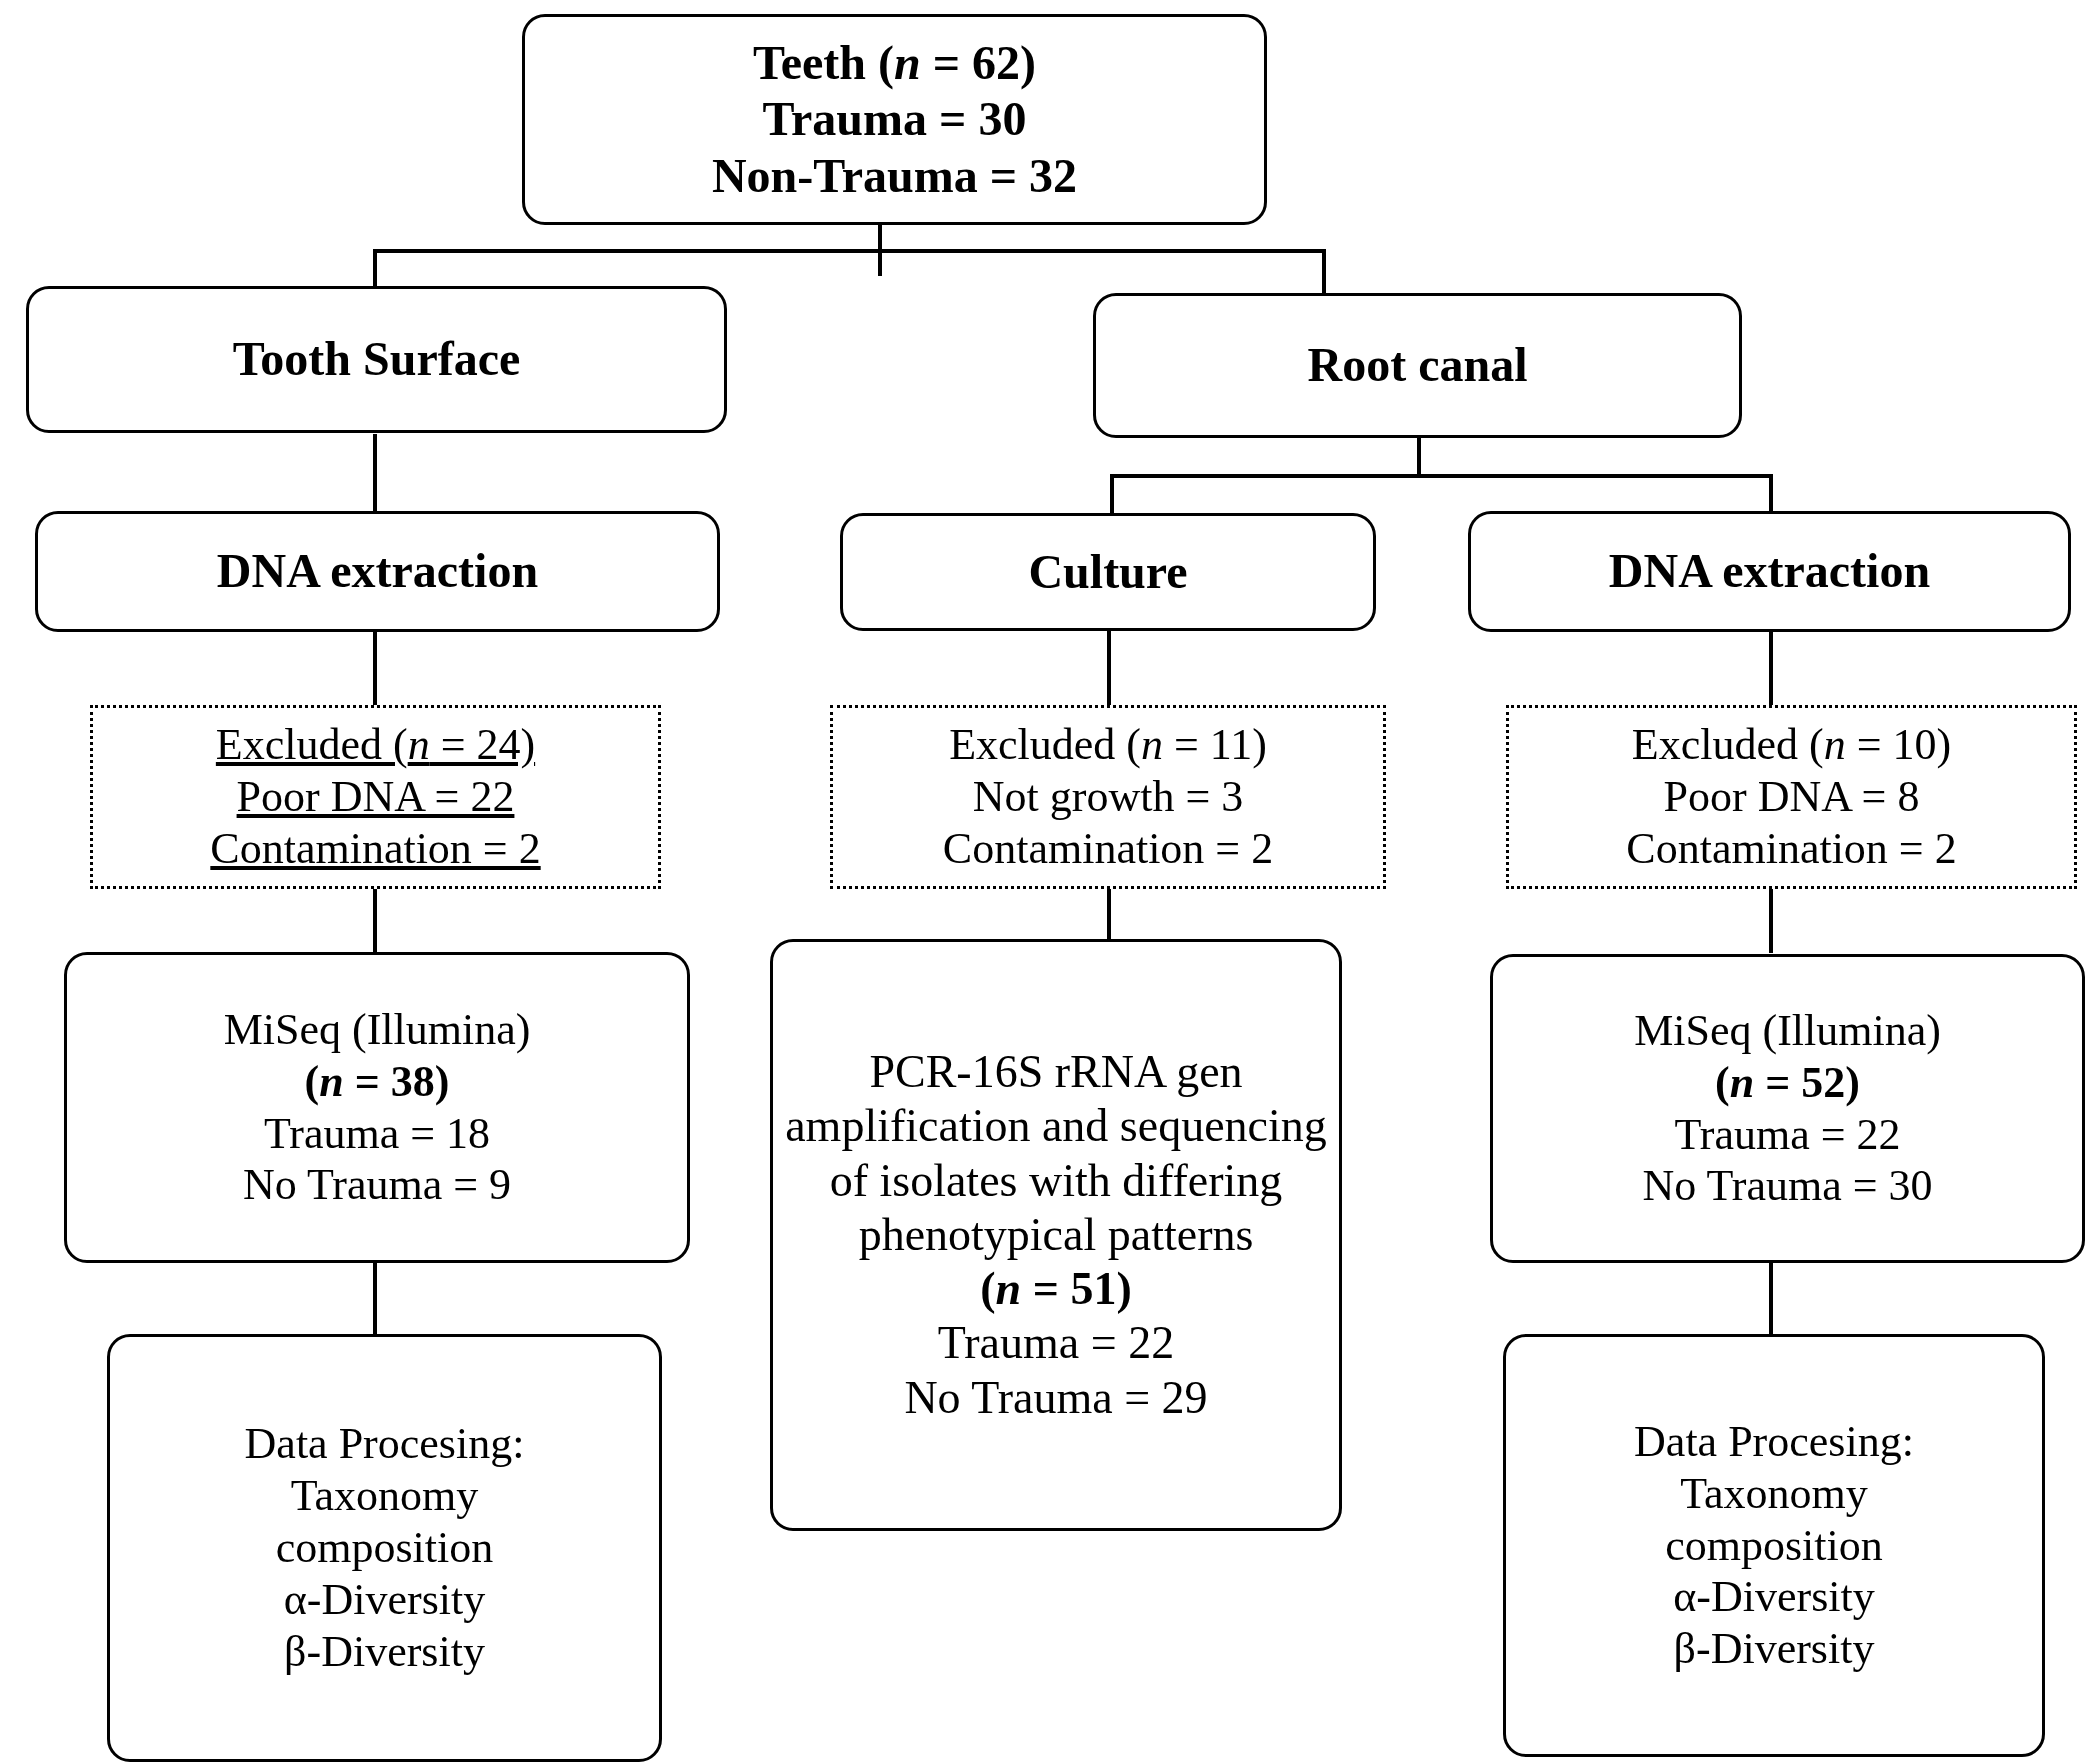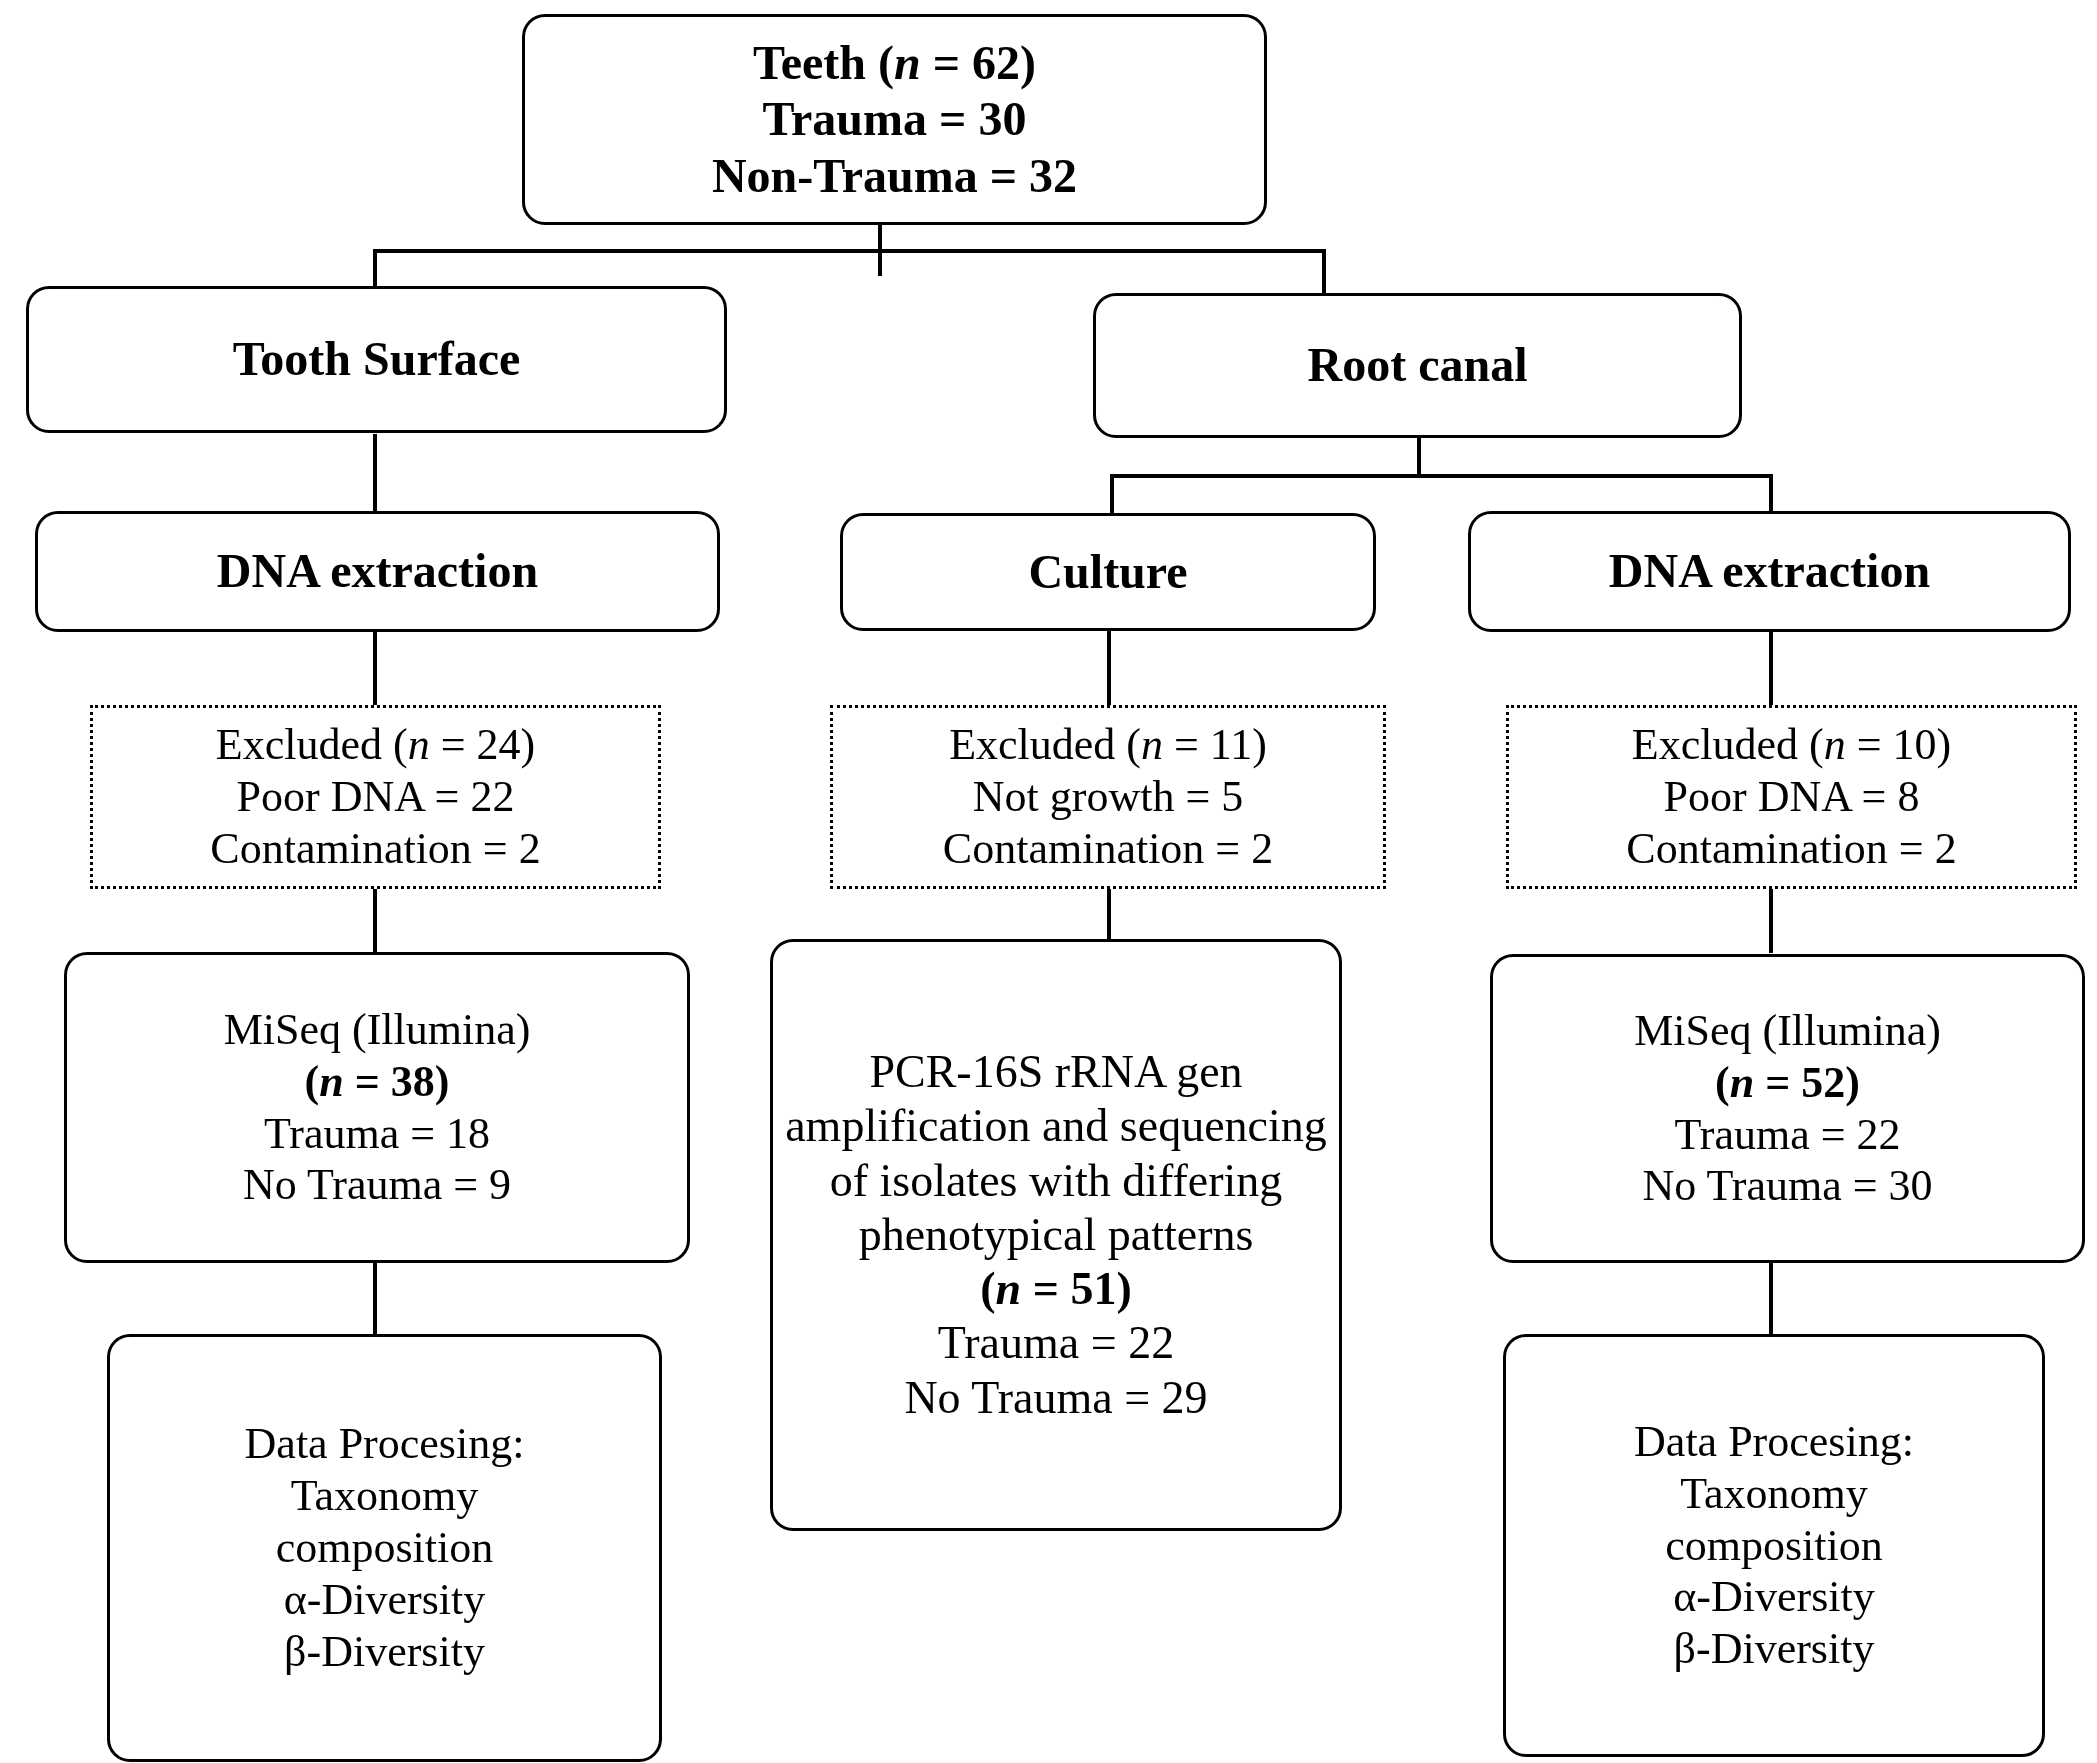--- a/index.html
+++ b/index.html
@@ -111,32 +111,32 @@
         <span class="ln">Culture</span>
       </div>
   </div>
 
   <div class="node solid" style="left:1468px;top:511px;width:603px;height:121px;">
     <div class="inner f-head">
         <span class="ln">DNA extraction</span>
       </div>
   </div>
 
-  <div class="node dotted" style="left:90px;top:705px;width:571px;height:184px;">
+  <div class="node dotted" style="left:90px;top:705px;width:571px;height:184px;text-decoration:underline;">
     <div class="inner f-body">
       <span class="ln"><span>Excluded (</span><span class="ital">n</span><span> = 24)</span></span>
       <span class="ln">Poor DNA = 22</span>
       <span class="ln">Contamination = 2</span>
     </div>
   </div>
 
   <div class="node dotted" style="left:830px;top:705px;width:556px;height:184px;">
     <div class="inner f-body">
       <span class="ln"><span>Excluded (</span><span class="ital">n</span><span> = 11)</span></span>
-      <span class="ln">Not growth = 5</span>
+      <span class="ln">Not growth = 3</span>
       <span class="ln">Contamination = 2</span>
     </div>
   </div>
 
   <div class="node dotted" style="left:1506px;top:705px;width:571px;height:184px;">
     <div class="inner f-body">
       <span class="ln"><span>Excluded (</span><span class="ital">n</span><span> = 10)</span></span>
       <span class="ln">Poor DNA = 8</span>
       <span class="ln">Contamination = 2</span>
     </div>

